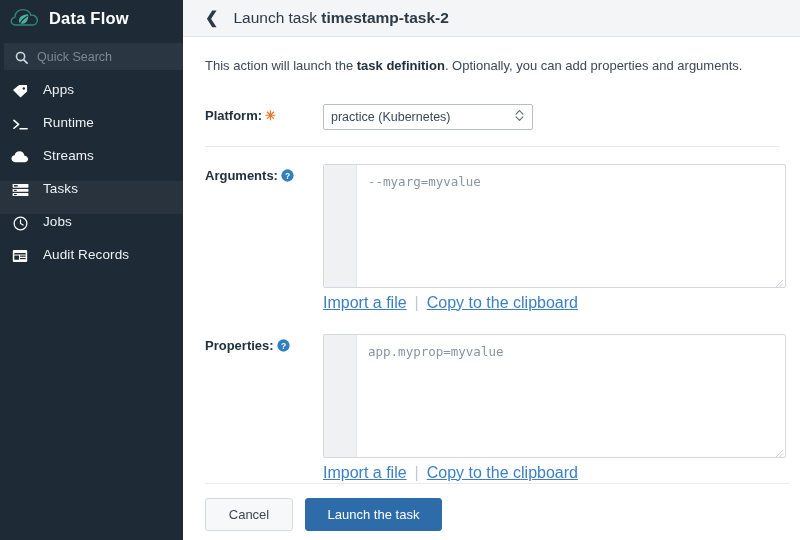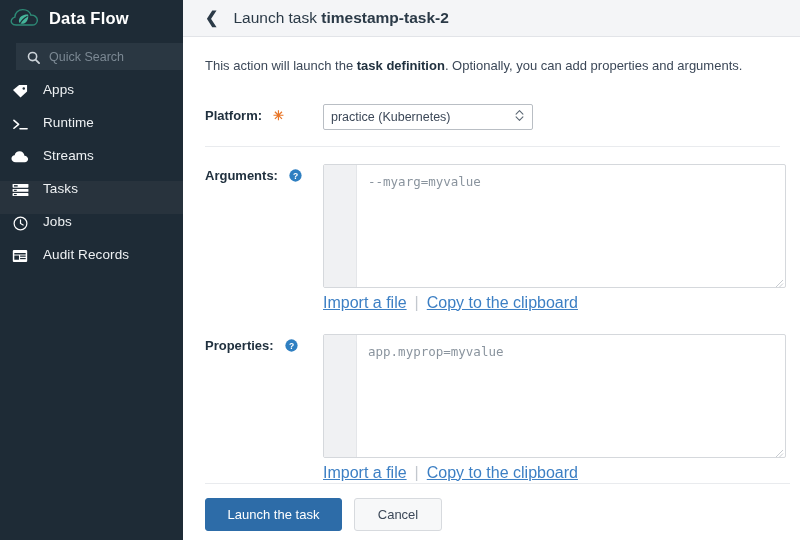--- a/index.html
+++ b/index.html
@@ -22,21 +22,21 @@
     display: flex; align-items: center;
     height: 36px; padding-left: 10px; gap: 9px; text-align: right;
   }
   .brand-logo { width: 30px; height: 24px; flex: 0 0 30px; }
   .brand-title {
     color: #ffffff; font-size: 16.5px; font-weight: bold;
     letter-spacing: .2px;
   }
   .search-wrap { padding: 7px 10px 0 0; }
   .search-box {
-    height: 27px; margin-left: 16px; width: 183px;
+    height: 27px; margin-left: 4px; width: 183px;
     background: #2a3742;
     display: flex; align-items: center; gap: 9px;
     padding-left: 11px;
   }
   .search-icon { width: 13px; height: 13px; flex: 0 0 13px; }
   .search-input {
     background: transparent; border: none; outline: none;
     color: #c7ced4; font-size: 12.5px;
     font-family: "Liberation Sans", sans-serif;
     width: 130px; padding: 0;
@@ -86,21 +86,21 @@
     font-size: 13px; color: #3c4858; line-height: 1.5;
     margin-bottom: 28px;
   }
   .intro b { font-weight: bold; color: #21313f; }
 
   .row { display: flex; align-items: flex-start; }
   .row-label {
     width: 118px; flex: 0 0 118px;
     padding-top: 4px;
     font-size: 13px; font-weight: bold; color: #21313f;
-    display: flex; align-items: center; gap: 11px;
+    display: flex; align-items: center; gap: 3px;
   }
   .req-star { color: #e8772a; font-size: 13px; line-height: 1; }
   .help-icon { width: 13px; height: 13px; display: inline-block; cursor: pointer; }
 
   .select-wrap { position: relative; width: 210px; }
   select.platform {
     width: 210px; height: 26px;
     -webkit-appearance: none; appearance: none;
     background: #ffffff;
     border: 1px solid #b9bec4;
@@ -371,18 +371,18 @@
             <a>Copy to the clipboard</a>
           </div>
         </div>
       </div>
 
     </div>
 
     <div class="footer-divider"></div>
 
     <div class="buttons">
+      <button class="btn btn-cancel">Cancel</button>
       <button class="btn btn-primary">Launch the task</button>
-      <button class="btn btn-cancel">Cancel</button>
     </div>
 
   </section>
 </div>
 
 </body></html>

